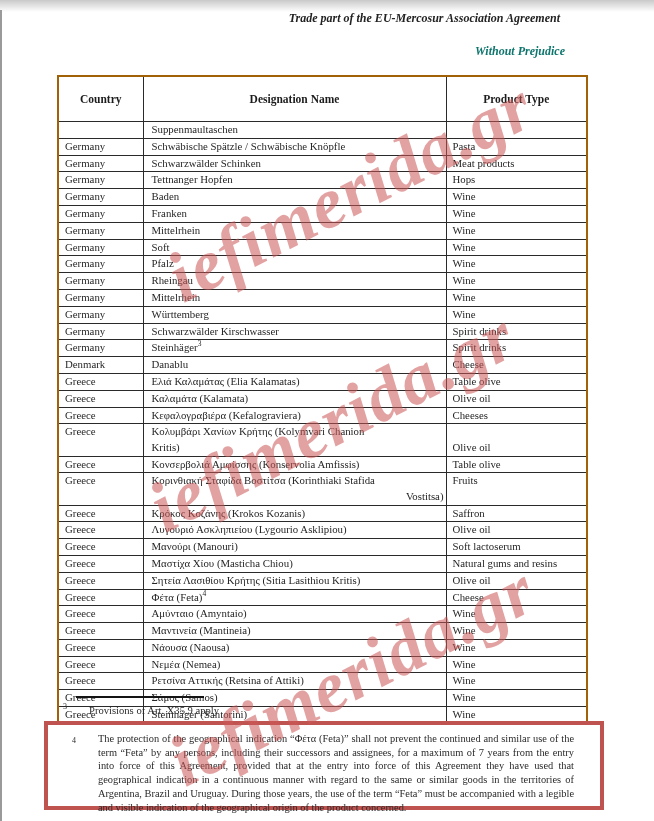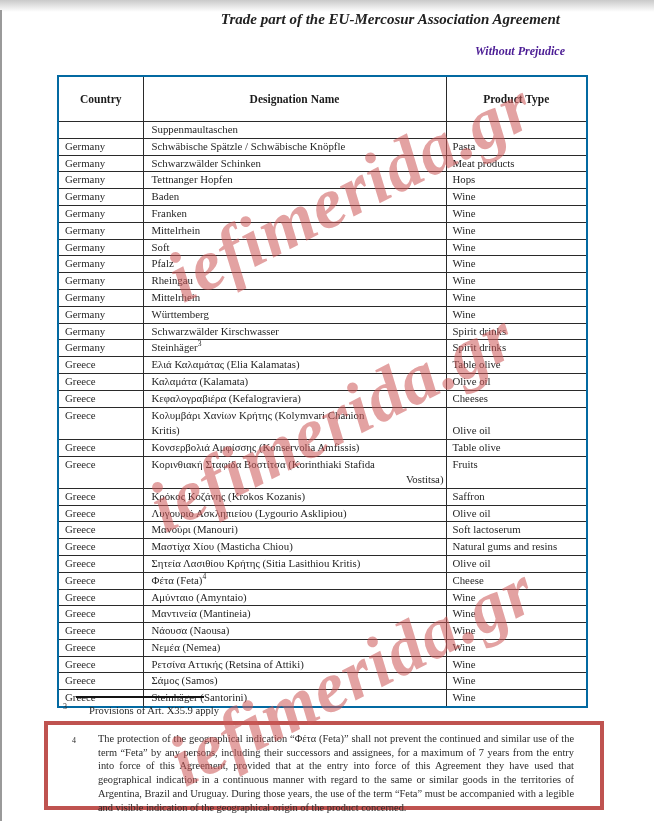--- a/index.html
+++ b/index.html
@@ -3,26 +3,26 @@
 <meta charset="utf-8">
 <style>
   html,body{margin:0;padding:0;}
   body{
     width:654px;height:821px;position:relative;background:#ffffff;overflow:hidden;
     font-family:"Liberation Serif","DejaVu Serif",serif;color:#2b2b2b;
   }
   .top-shade{position:absolute;left:0;top:0;width:654px;height:12px;
     background:linear-gradient(#c9c9c9,#ffffff);}
   .left-edge{position:absolute;left:0;top:10px;width:2px;height:811px;background:#9a9a9a;}
-  .doc-title{position:absolute;top:11px;right:94px;font-size:15px;font-weight:bold;
+  .doc-title{position:absolute;top:11px;right:94px;font-size:12px;font-weight:bold;
     font-style:italic;color:#222;text-align:right;}
   .doc-subtitle{position:absolute;top:44px;right:89px;font-size:12px;font-weight:bold;
-    font-style:italic;color:#4c1d95;}
+    font-style:italic;color:#0f766e;}
   table.gi-table{position:absolute;left:57px;top:75px;width:529px;border-collapse:collapse;
-    table-layout:fixed;border:2px solid #0369a1;}
+    table-layout:fixed;border:2px solid #a16207;}
   .gi-table th,.gi-table td{border:1px solid #2a2a2a;}
   .gi-table th{height:42px;font-size:11.5px;font-weight:bold;text-align:center;
     vertical-align:middle;color:#1c1c1c;}
   .gi-table td{font-size:10.8px;line-height:15.6px;height:15.8px;padding:0 2px 0 6px;
     vertical-align:top;color:#262626;overflow:hidden;white-space:nowrap;}
   .gi-table td.col-designation{padding-left:8px;}
   .gi-table td.two-line{white-space:normal;}
   .gi-table sup{font-size:7.5px;line-height:0;}
   .note-rule{position:absolute;left:76px;top:696px;width:128px;height:2px;background:#141414;}
   .note3{position:absolute;left:63px;top:702px;font-size:10.6px;color:#2a2a2a;}
@@ -128,20 +128,25 @@
         <td class="col-country">Germany</td>
         <td class="col-designation">Schwarzwälder Kirschwasser</td>
         <td class="col-product">Spirit drinks</td>
       </tr>
       <tr>
         <td class="col-country">Germany</td>
         <td class="col-designation">Steinhäger<sup>3</sup></td>
         <td class="col-product">Spirit drinks</td>
       </tr>
       <tr>
+        <td class="col-country">Denmark</td>
+        <td class="col-designation">Danablu</td>
+        <td class="col-product">Cheese</td>
+      </tr>
+      <tr>
         <td class="col-country">Greece</td>
         <td class="col-designation">Ελιά Καλαμάτας (Elia Kalamatas)</td>
         <td class="col-product">Table olive</td>
       </tr>
       <tr>
         <td class="col-country">Greece</td>
         <td class="col-designation">Καλαμάτα (Kalamata)</td>
         <td class="col-product">Olive oil</td>
       </tr>
       <tr>

